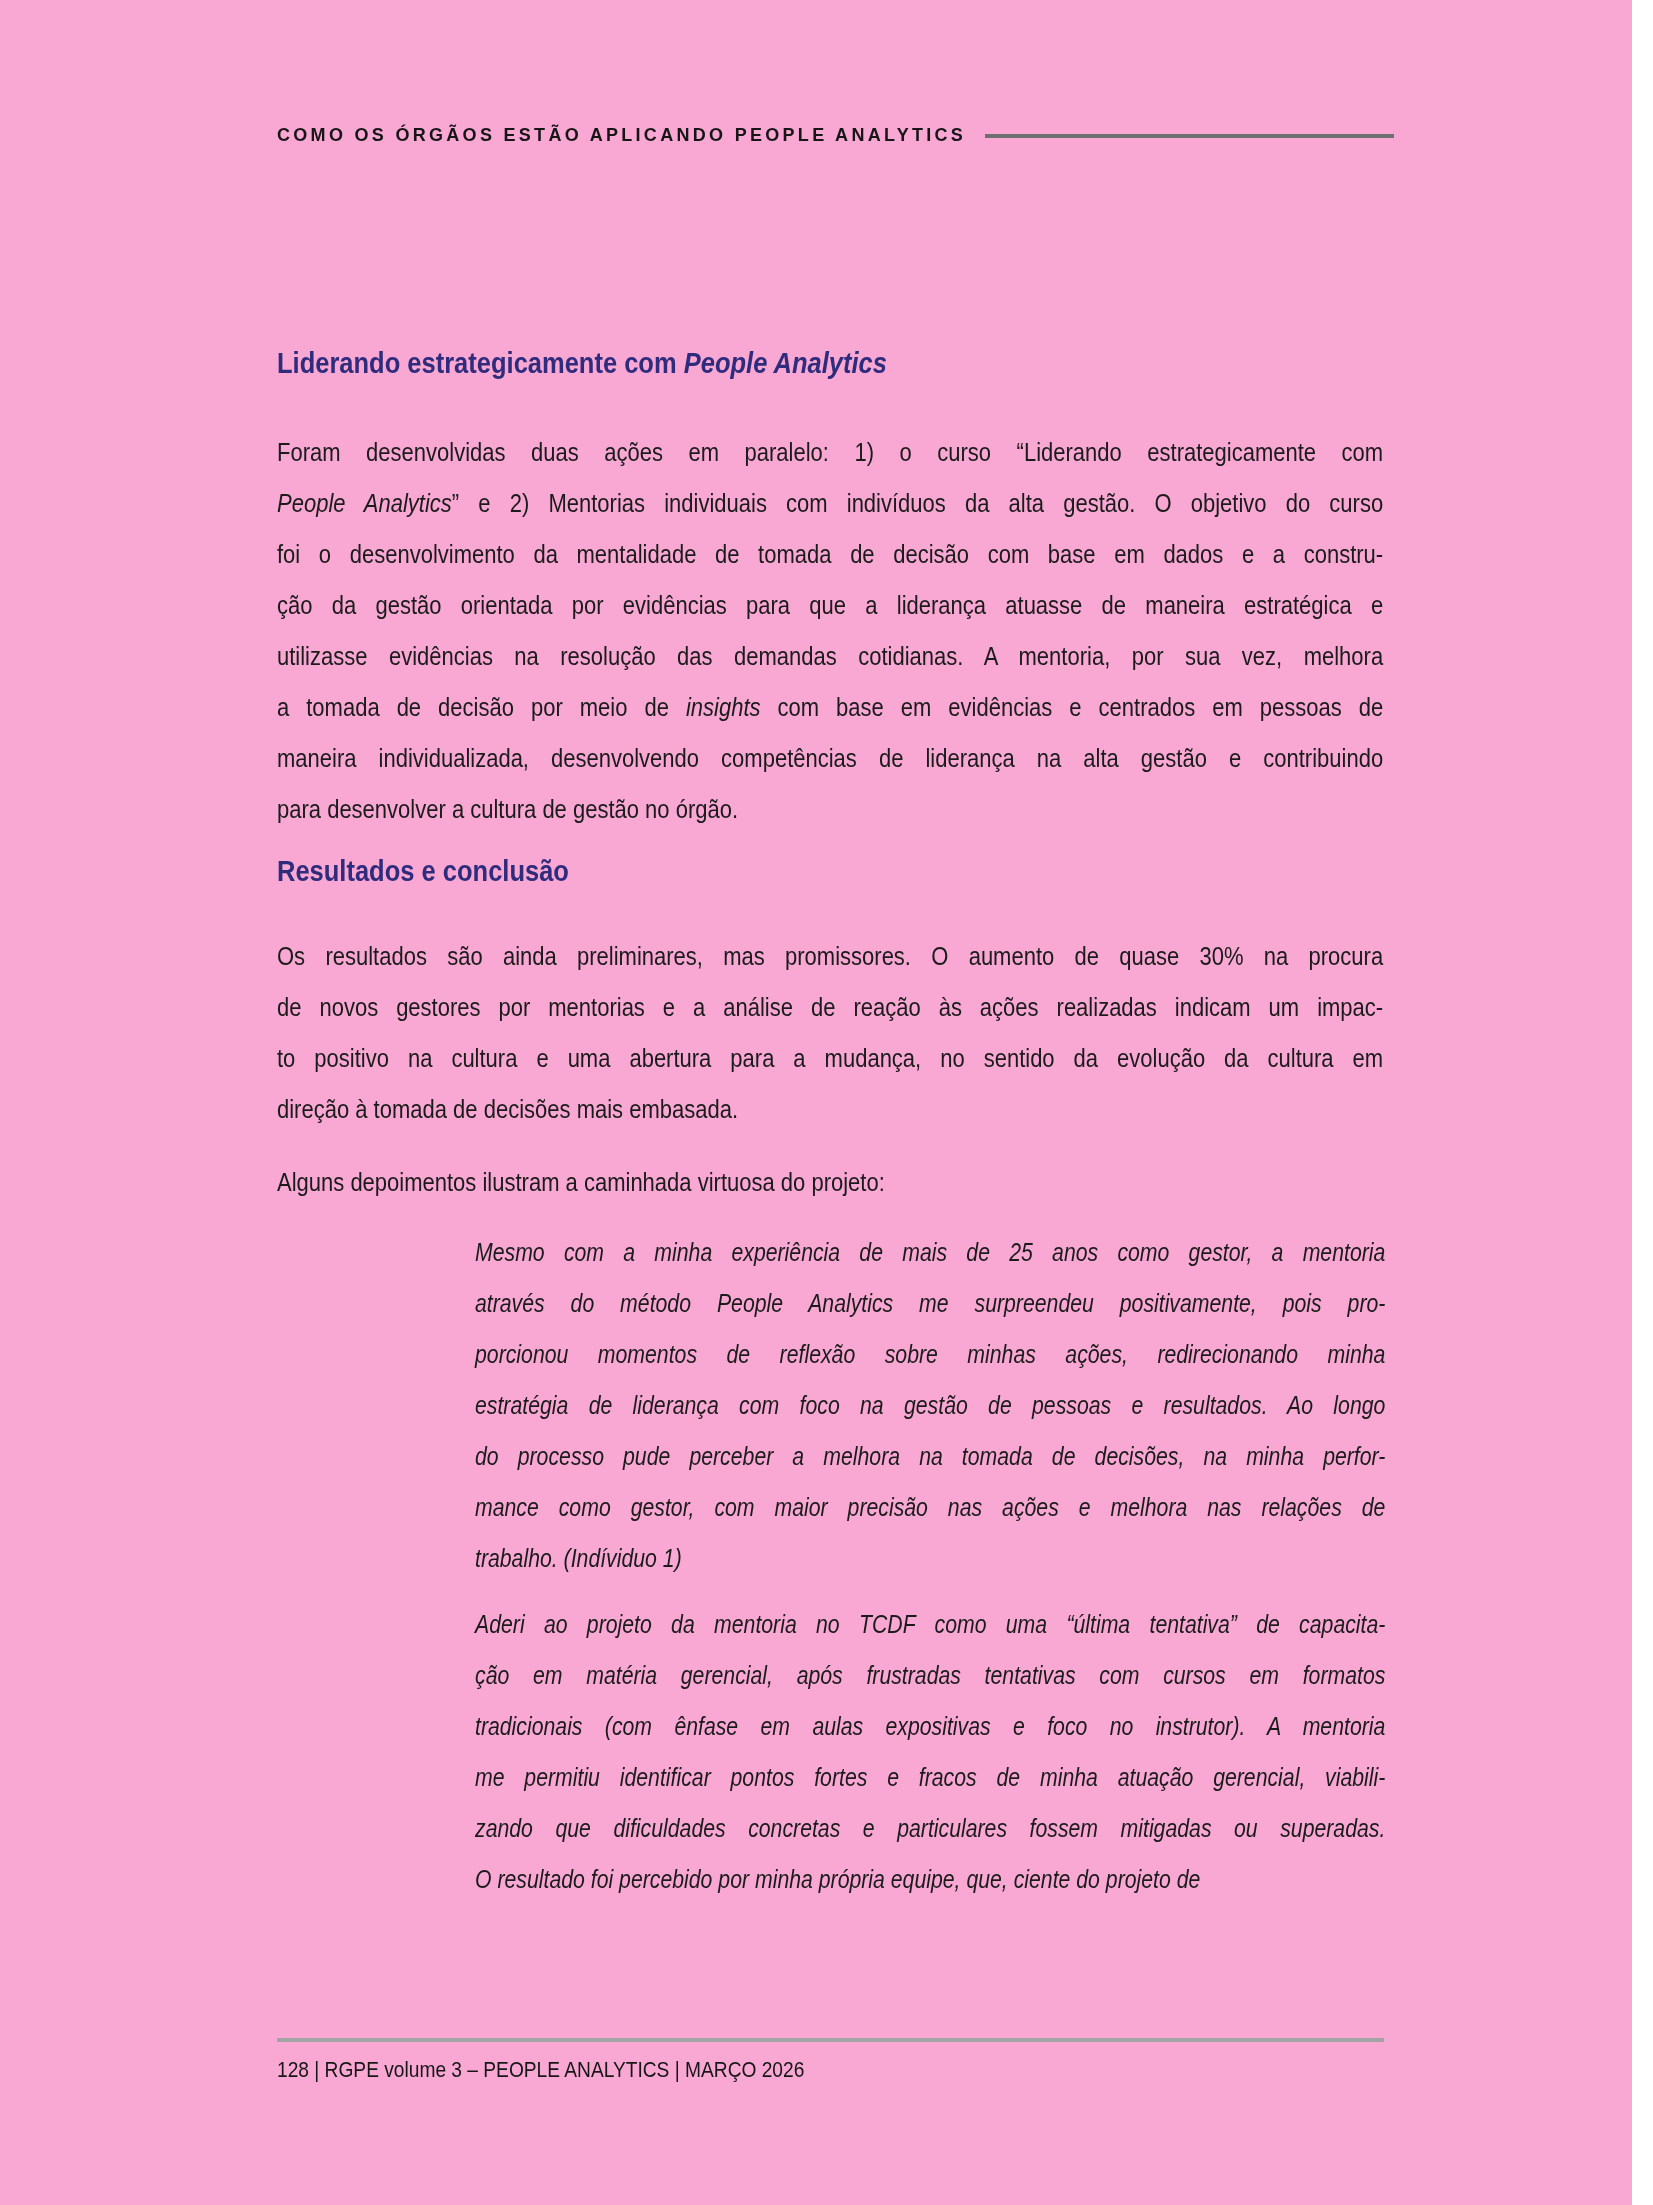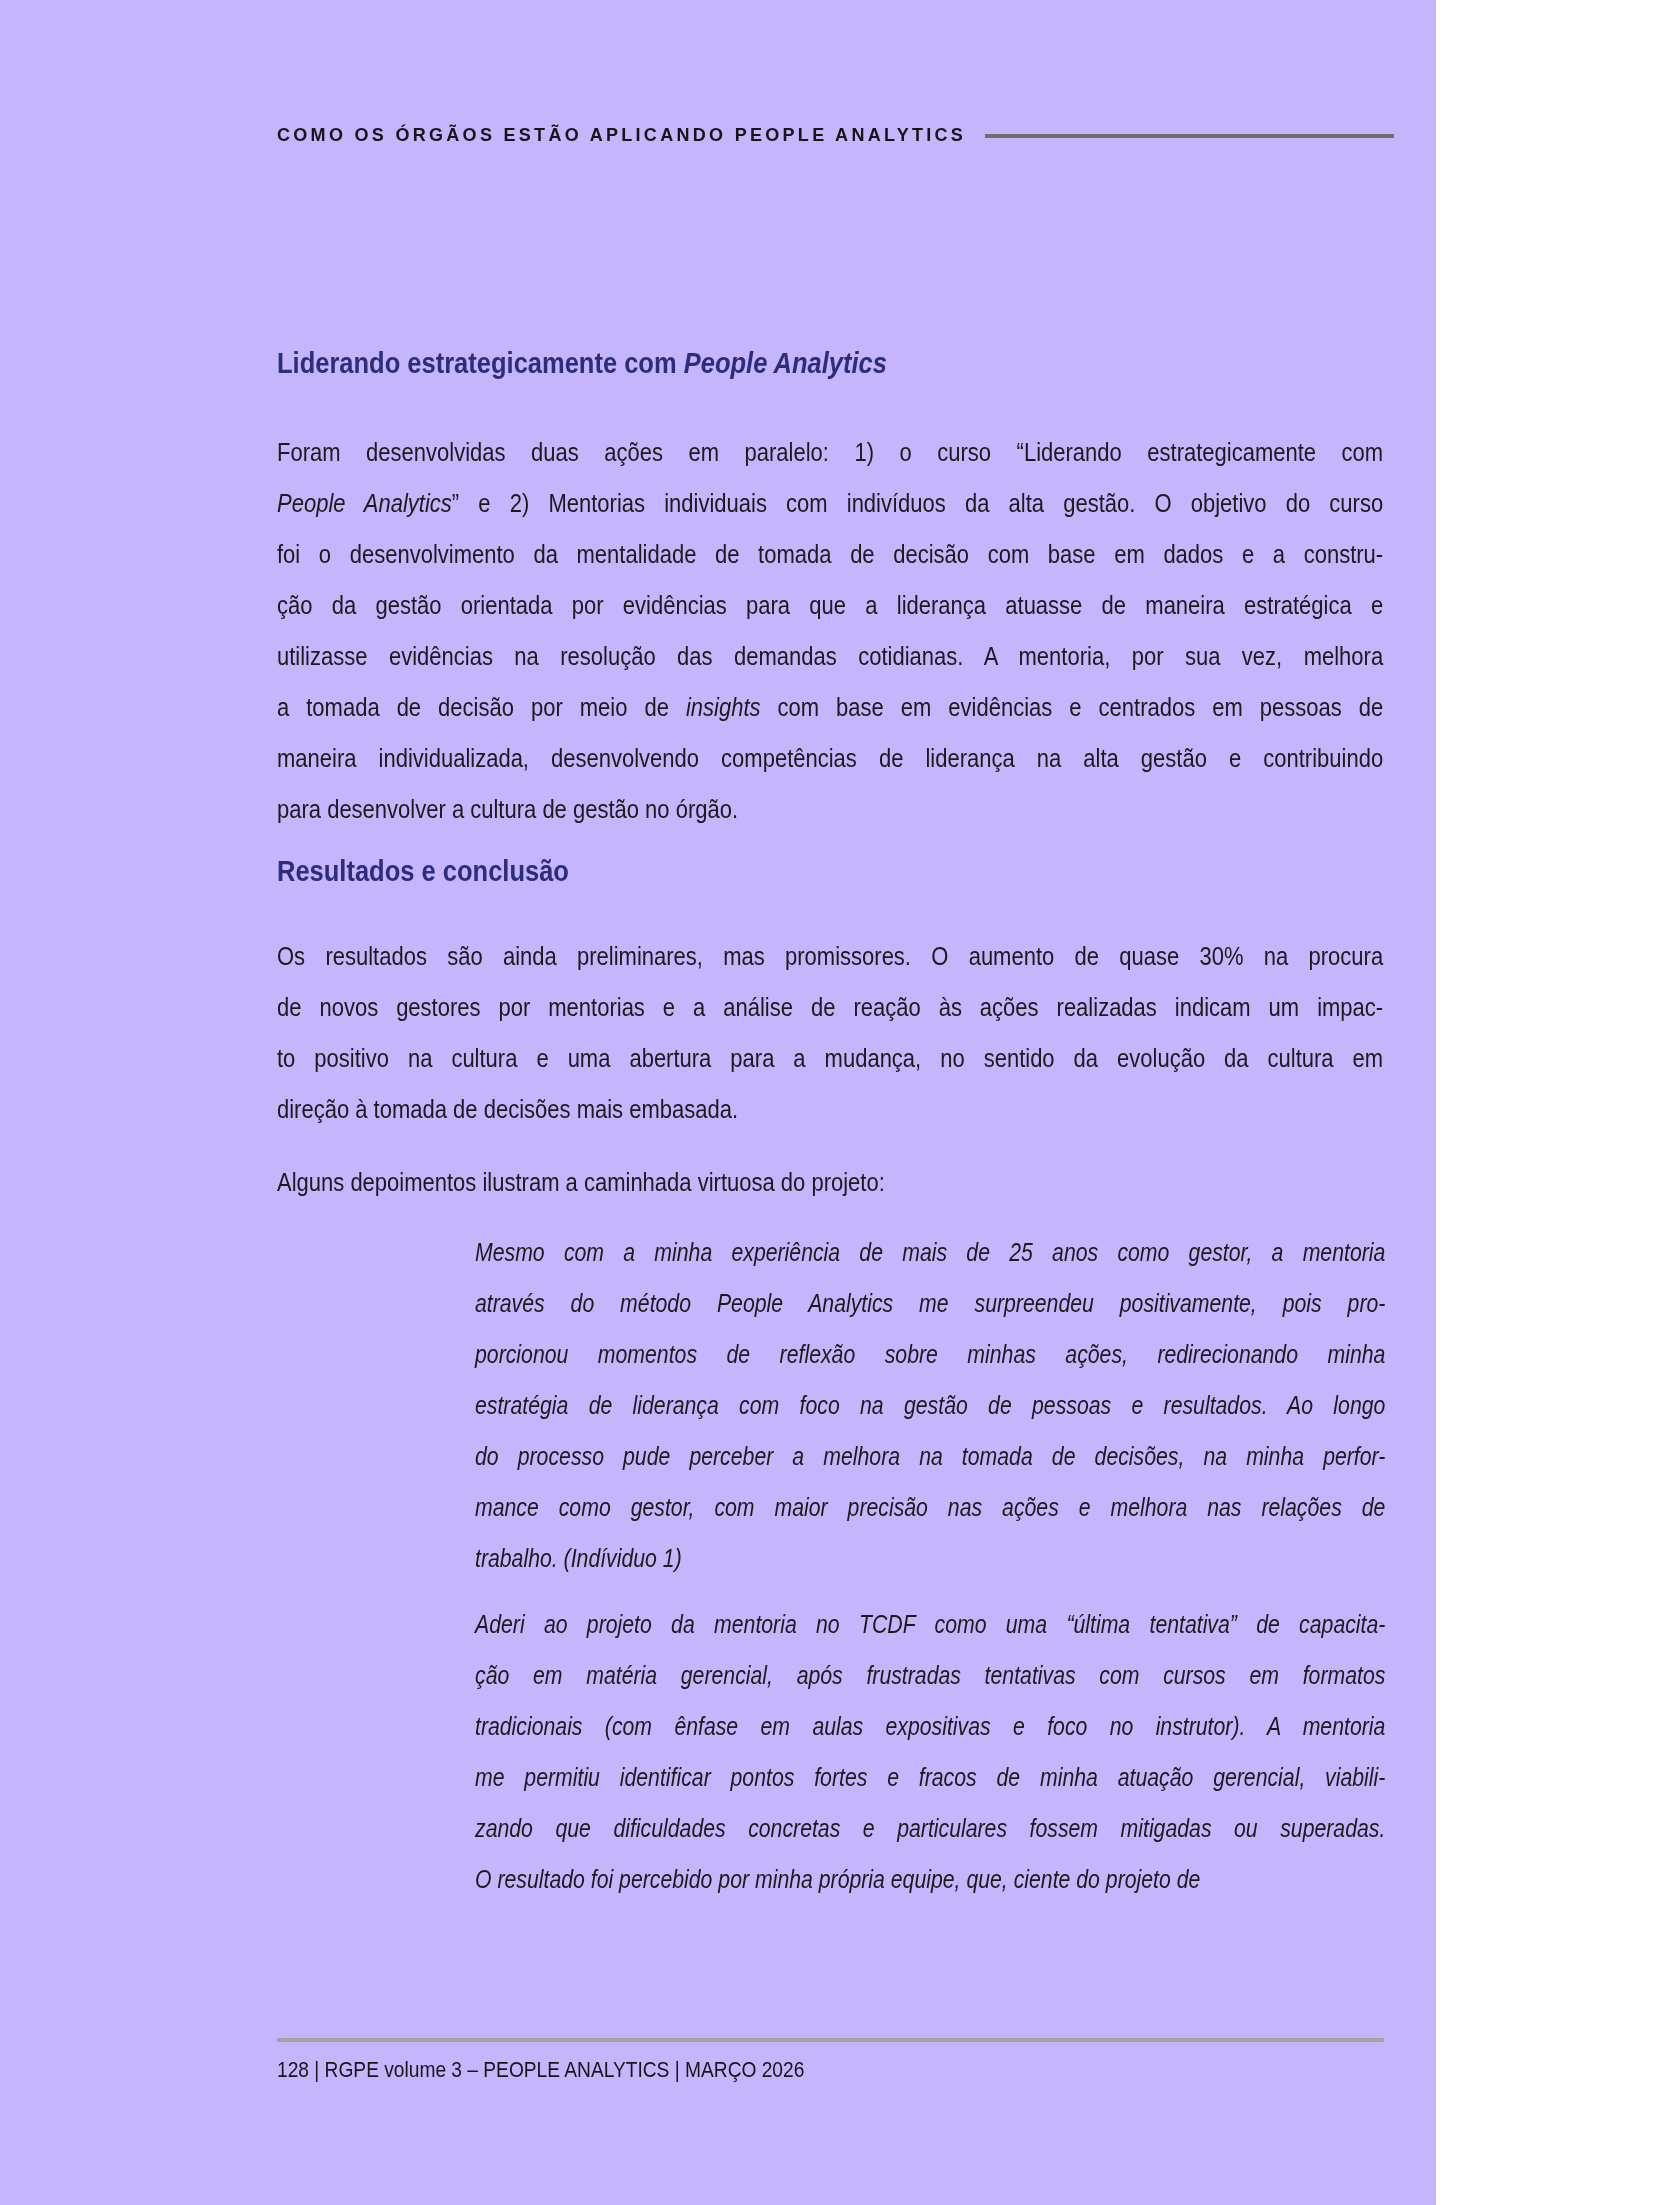--- a/index.html
+++ b/index.html
@@ -3,23 +3,23 @@
 <meta charset="utf-8">
 <title>RGPE volume 3 – People Analytics – p.128</title>
 <style>
   html, body {
     margin: 0;
     padding: 0;
     background: #ffffff;
   }
   .page {
     position: relative;
-    width: 1436px;
+    width: 1632px;
     height: 2205px;
-    background: #c4b5fd;
+    background: #f9a8d4;
     font-family: "Liberation Sans", sans-serif;
     color: #1b1b1b;
     overflow: hidden;
   }
 
   
   .running-header {
     position: absolute;
     left: 277px;
     top: 125px;

